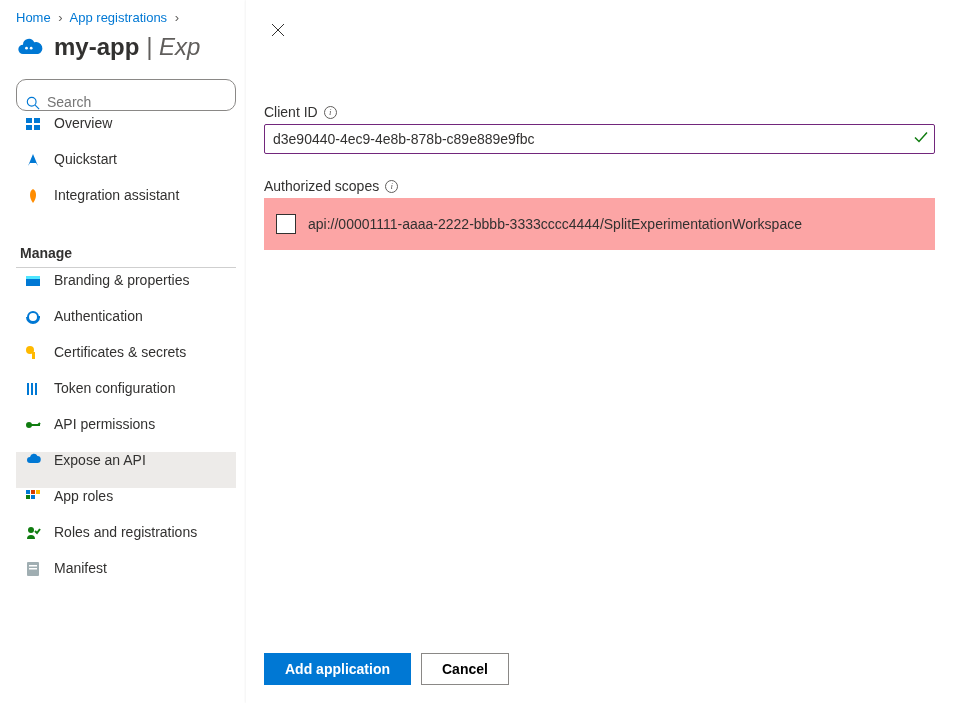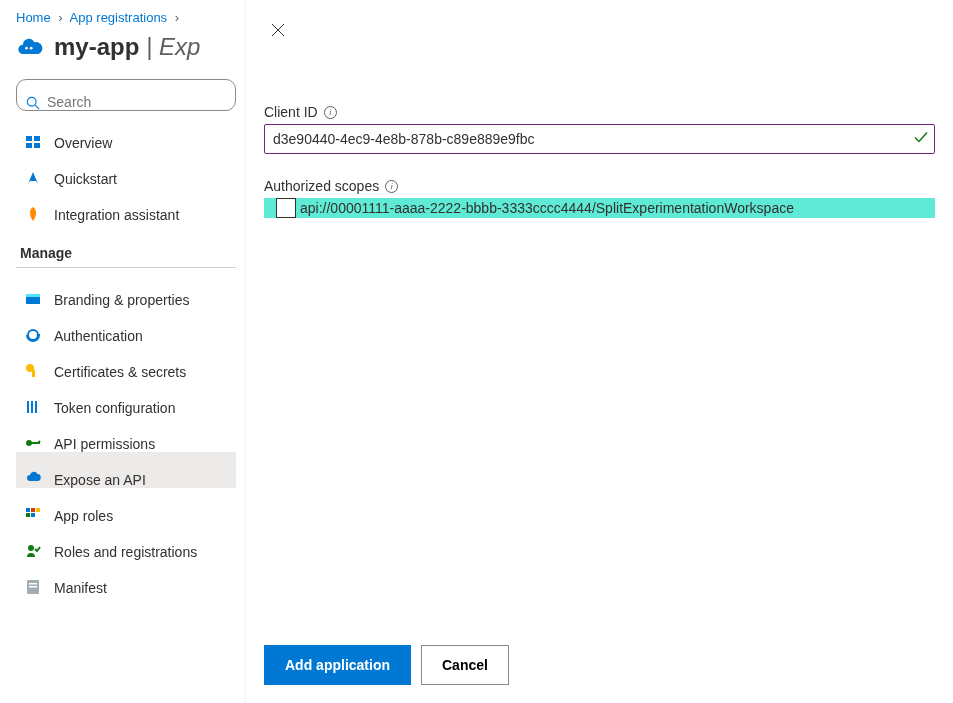--- a/index.html
+++ b/index.html
@@ -59,21 +59,21 @@
     .search-wrap svg { flex: 0 0 16px; }
     .search-wrap input {
       border: none; outline: none;
       font-size: 14px;
       margin-left: 6px;
       width: 100%;
       color: #323130;
     }
     .nav-item {
       display: flex;
-      align-items: flex-end;
+      align-items: flex-start;
       gap: 12px;
       height: 36px;
       padding: 0 8px;
       margin-right: 4px;
       cursor: pointer;
       color: #323130;
     }
     .nav-item.selected { background: #edebe9; }
     .nav-icon { width: 18px; height: 18px; flex: 0 0 18px; display:flex; align-items:center; justify-content:center; }
     .section-header {
@@ -142,38 +142,38 @@
     }
     .clientid-wrap { position: relative; margin-bottom: 24px; }
     .check-icon {
       position: absolute;
       right: 6px;
       top: 50%;
       transform: translateY(-50%);
       color: #107c10;
     }
     .scopes-box {
-      background: #5eead4;
-      padding: 0 12px;
+      background: #fca5a5;
+      padding: 16px 12px;
       display: flex;
       align-items: center;
-      gap: 4px;
+      gap: 12px;
     }
     .scope-checkbox {
       width: 20px; height: 20px; border: 1px solid #323130; background: #fff;
       cursor: pointer;
     }
     .scope-text { font-size: 14px; color: #323130; }
     .panel-footer {
       display: flex;
       gap: 10px;
       padding: 14px 0 18px 0;
     }
     .btn {
-      height: 40px; min-width: 80px;
+      height: 32px; min-width: 80px;
       padding: 0 20px;
       border: 1px solid #8a8886;
       background: #fff;
       font-size: 14px;
       font-weight: 600;
       cursor: pointer;
     }
     .btn.primary {
       background: #0078d4;
       border-color: #0078d4;

